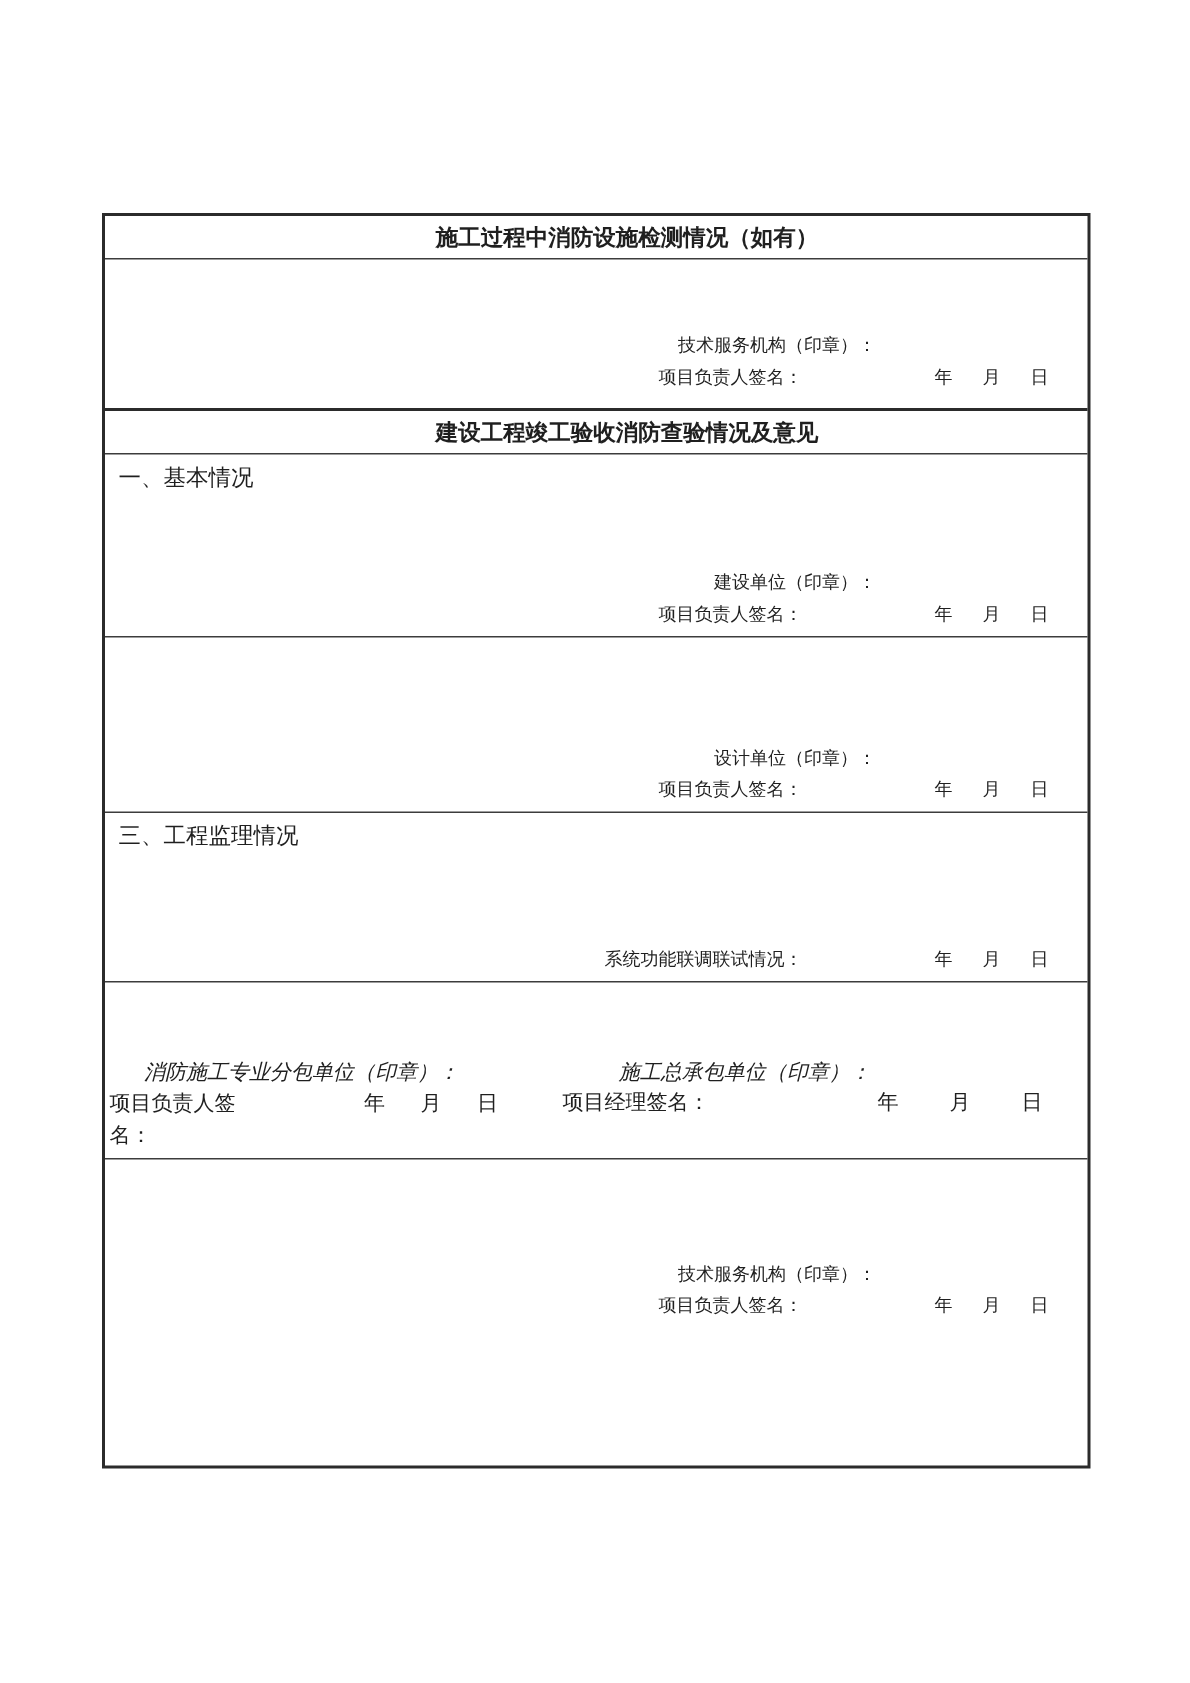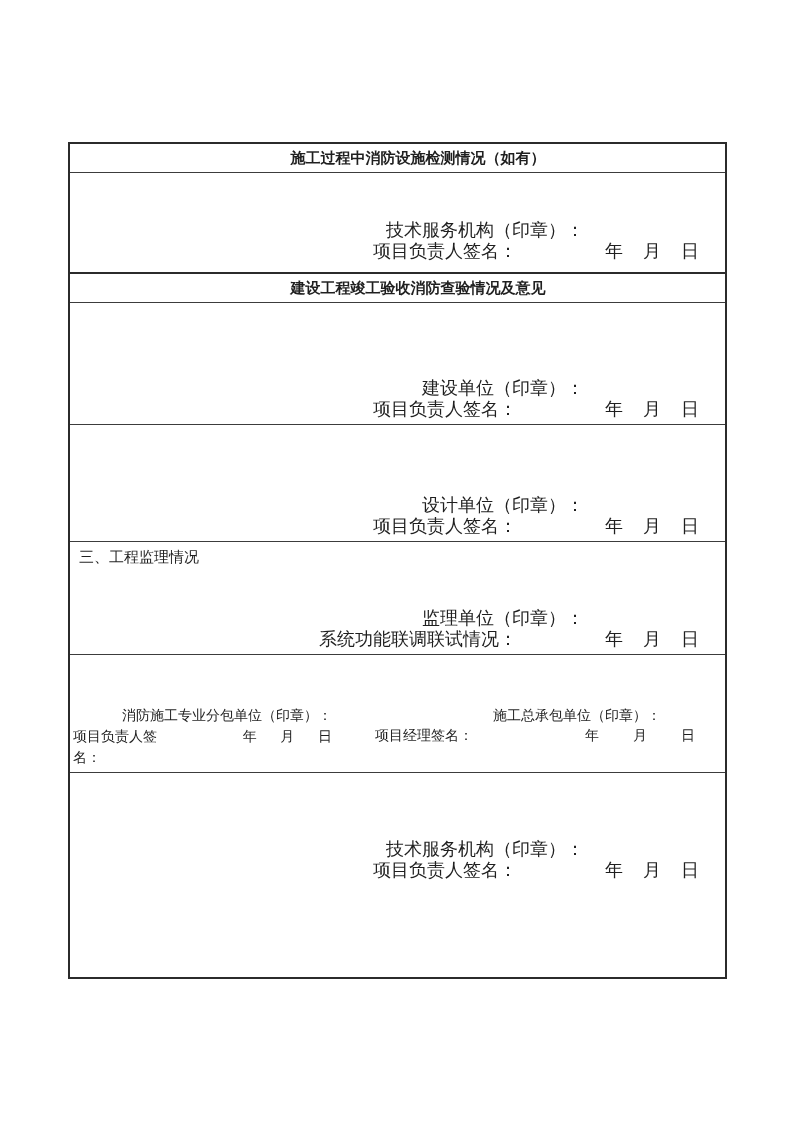--- a/index.html
+++ b/index.html
@@ -34,40 +34,40 @@
     font-weight: bold;
     font-size: 15px;
     flex-direction: row;
     padding-left: 41px;
   }
   .section-title {
     font-size: 15px;
     padding: 6px 9px 0 9px;
     text-align: left;
   }
-  .sigblock { margin-top: auto; font-size: 18px; padding-bottom: 4px; }
+  .sigblock { margin-top: auto; font-size: 12px; padding-bottom: 4px; }
   .unit-line { text-align: right; padding-right: 141px; line-height: 21px; }
   .sign-line {
     display: flex;
     justify-content: flex-end;
     align-items: baseline;
     padding-right: 26px;
     line-height: 21px;
   }
   .sp-wide { display: inline-block; width: 88px; }
   .sp-date { display: inline-block; width: 20px; }
 
   .row-sig-only { justify-content: flex-end; }
   .row-sig-only .sigblock { padding-bottom: 10px; }
 
   
   .dual { margin-top: auto; display: flex; font-size: 14px; padding-bottom: 4px; }
   .dual .col-left { width: 262px; flex: 0 0 262px; }
   .dual .col-right { flex: 1; }
-  .dual .unit-center { text-align: right; line-height: 21px; }
+  .dual .unit-center { text-align: center; line-height: 21px; font-style: italic; }
   .dual .col-right .unit-center { padding-right: 64px; }
   .dual .sign-left { display: flex; align-items: baseline; padding-left: 3px; line-height: 21px; }
   .dual .sign-right { display: flex; justify-content: flex-end; align-items: flex-end; padding-right: 30px; line-height: 21px; font-family: Liberation Mono, monospace; }
   .sp-l1 { display: inline-block; width: 60px; }
   .sp-l2 { display: inline-block; width: 24px; }
   .sp-r1 { display: inline-block; width: 112px; }
   .sp-r2 { display: inline-block; width: 34px; }
 
   .remarks-label { font-size: 15px; padding: 6px 9px; text-align: left; }
 </style>
@@ -94,20 +94,21 @@
           <span>日</span>
         </div>
       </div>
     </div>
 
     <div class="row hdr">
       <span>建设工程竣工验收消防查验情况及意见</span>
     </div>
 
     <div class="row">
+      <div class="section-title">一、基本情况</div>
       <div class="sigblock">
         <div class="unit-line">建设单位（印章）：</div>
         <div class="sign-line">
           <span>项目负责人签名：</span>
           <span class="sp-wide"></span>
           <span>年</span>
           <span class="sp-date"></span>
           <span>月</span>
           <span class="sp-date"></span>
           <span>日</span>
@@ -126,21 +127,20 @@
           <span>月</span>
           <span class="sp-date"></span>
           <span>日</span>
         </div>
       </div>
     </div>
 
     <div class="row">
       <div class="section-title">三、工程监理情况</div>
       <div class="sigblock">
-        <div class="unit-line">监理单位（印章）：</div>
         <div class="sign-line">
           <span>系统功能联调联试情况：</span>
           <span class="sp-wide"></span>
           <span>年</span>
           <span class="sp-date"></span>
           <span>月</span>
           <span class="sp-date"></span>
           <span>日</span>
         </div>
       </div>

